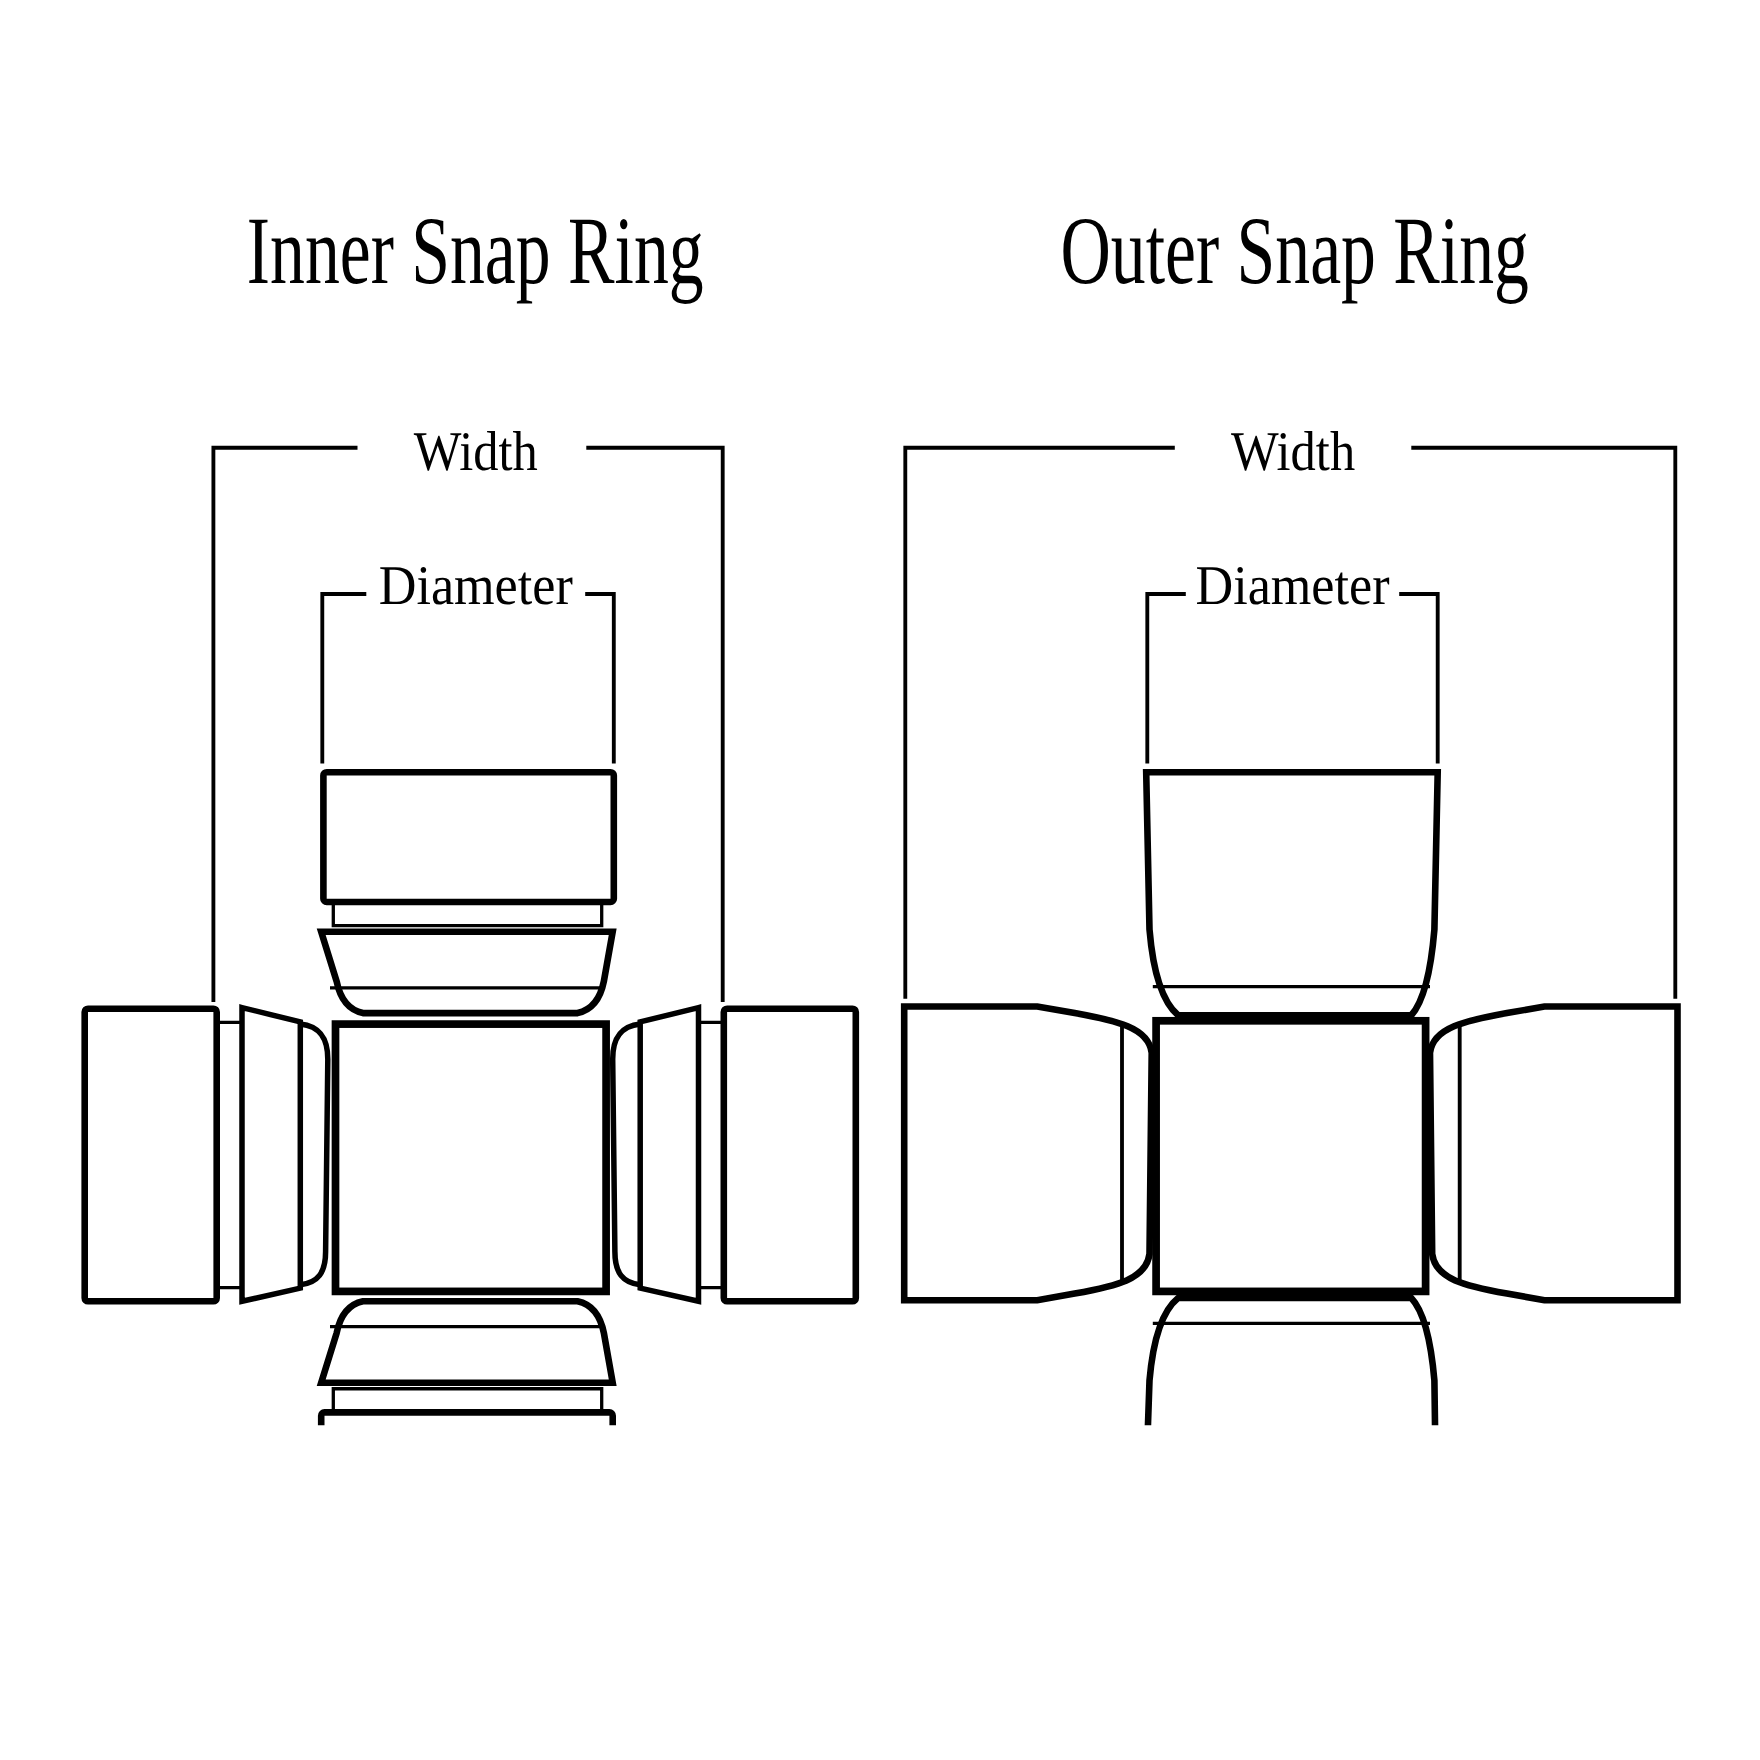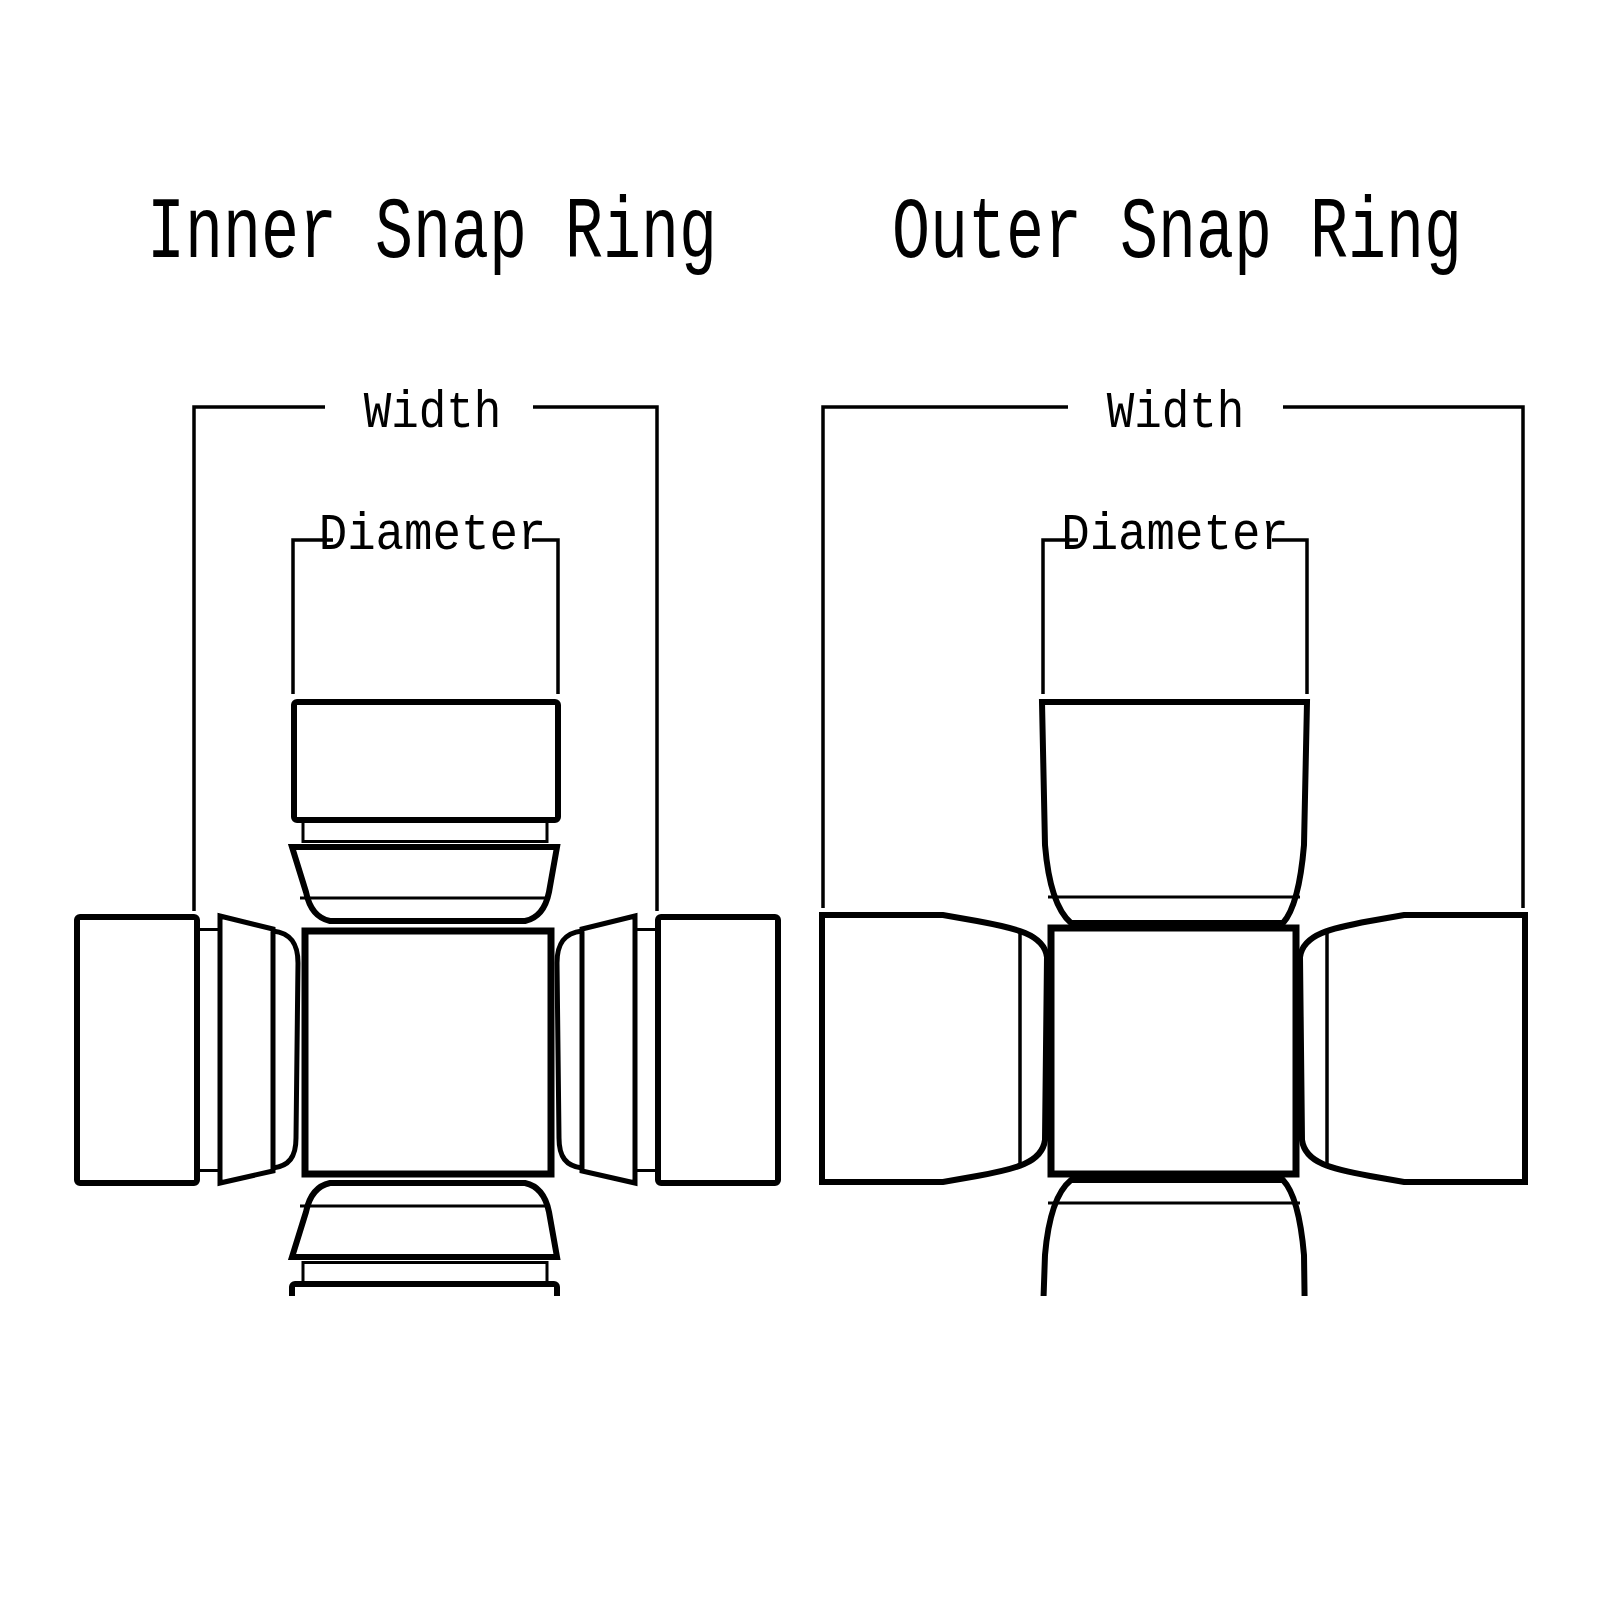--- a/index.html
+++ b/index.html
@@ -6,21 +6,21 @@
     margin: 0;
     padding: 0;
     background: #ffffff;
   }
   .page {
     position: relative;
     width: 1600px;
     height: 1296px;
     background: #ffffff;
     overflow: hidden;
-    font-family: Liberation Mono, monospace;
+    font-family: Liberation Serif, serif;
   }
   svg { display: block; }
   .outline  { fill: #ffffff; stroke: #000000; stroke-width: 6;   stroke-linejoin: miter; }
   .outline7 { fill: #ffffff; stroke: #000000; stroke-width: 7;   stroke-linejoin: miter; }
   .thin     { fill: none;    stroke: #000000; stroke-width: 3;   }
   .mid      { fill: #ffffff; stroke: #000000; stroke-width: 5;   stroke-linejoin: miter; }
   .midline  { fill: none;    stroke: #000000; stroke-width: 5;   }
   .dim      { fill: none;    stroke: #000000; stroke-width: 3.5; }
   .title-text { font-size: 88px; fill: #000000; text-anchor: middle; }
   .dim-text   { font-size: 51px; fill: #000000; text-anchor: middle; }

